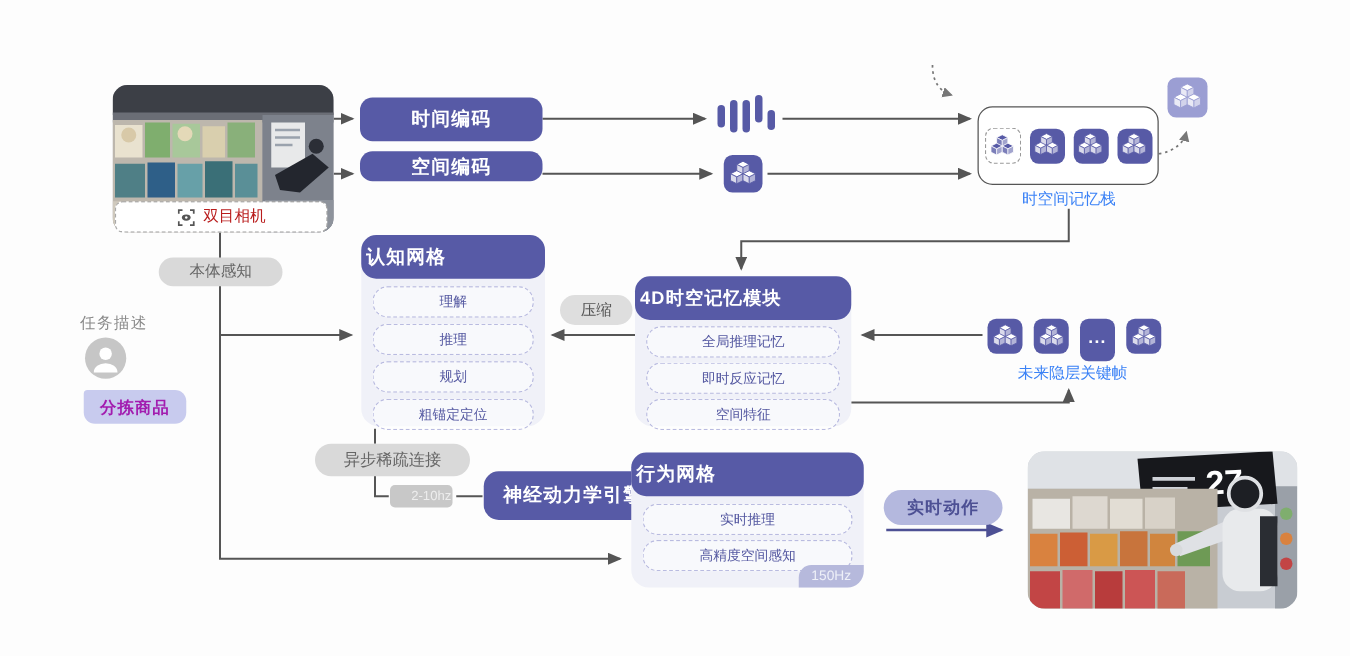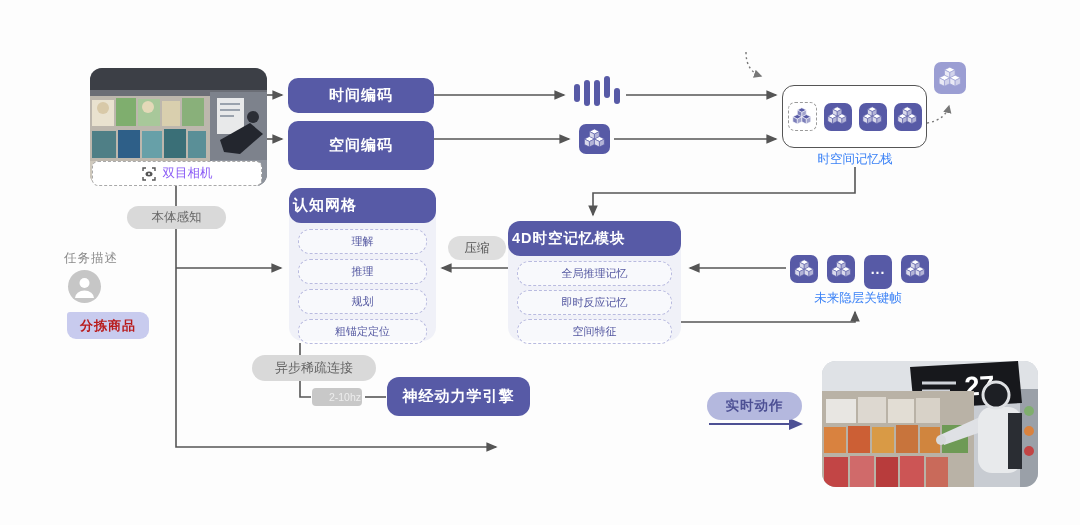--- a/index.html
+++ b/index.html
@@ -15,21 +15,21 @@
   .w{stroke:var(--line);stroke-width:1.6;fill:none;}
   .wd{stroke:#777;stroke-width:1.4;fill:none;stroke-dasharray:2 3;}
   .wp{stroke:var(--accent-dark);stroke-width:2;fill:none;}
 
   .abs{position:absolute;box-sizing:border-box;}
   .photo{border-radius:12px;overflow:hidden;}
   .photo svg{display:block;}
 
   .pbox{background:var(--accent);color:#fff;font-weight:bold;font-size:15px;
     display:flex;align-items:center;justify-content:center;border-radius:10px;letter-spacing:1px;}
-  .dashedbox{border:1.2px dashed #a9a9a9;border-radius:6px;background:#fff;color:#8b5cf6;
+  .dashedbox{border:1.2px dashed #a9a9a9;border-radius:6px;background:#fff;color:#b91c1c;
     font-size:12.5px;display:flex;align-items:center;justify-content:center;gap:7px;}
   .gpill{background:var(--gray-pill);color:var(--gray-text);font-size:12.5px;
     display:flex;align-items:center;justify-content:center;border-radius:13px;}
   .label{color:#3b82f6;font-size:12.5px;text-align:center;}
 
   .module{background:var(--panel-bg);border-radius:14px;}
   .mhead{background:var(--accent);color:#fff;font-weight:bold;font-size:15px;
     border-radius:12px;padding:8px 4px;letter-spacing:1px;}
   .mbody{padding:6px 9px 8px;display:flex;flex-direction:column;gap:5px;}
   .mitem{border:1.4px dashed var(--item-border);border-radius:12px;color:var(--item-text);
@@ -45,21 +45,21 @@
 
   .stackbox{background:#fff;border:1.6px solid #555;border-radius:12px;
     display:flex;align-items:center;justify-content:center;gap:7px;}
   .freq-badge{background:#c8c8c8;color:#ededed;font-size:10.5px;border-radius:4px;
     display:flex;align-items:center;justify-content:center;}
   .hz-badge{position:absolute;right:0;bottom:0;width:52px;height:18px;background:var(--badge-bg);
     color:#eef0f8;font-size:11px;display:flex;align-items:center;justify-content:center;
     border-radius:10px 0 13px 0;}
   .action-pill{background:var(--action-pill);color:var(--accent-dark);font-size:13.5px;font-weight:bold;
     display:flex;align-items:center;justify-content:center;border-radius:14px;letter-spacing:1px;}
-  .bubble{background:var(--bubble-bg);color:#b91c1c;font-size:13px;font-weight:bold;
+  .bubble{background:var(--bubble-bg);color:#a21caf;font-size:13px;font-weight:bold;
     display:flex;align-items:center;justify-content:center;border-radius:3px 9px 9px 9px;letter-spacing:1px;}
   .task-label{color:#8a8a8a;font-size:12.5px;letter-spacing:1px;}
   .avatar{background:#c6c6c6;border-radius:50%;overflow:hidden;}
 </style>
 </head>
 <body>
 
 <div class="canvas">
 
   <svg class="wires">
@@ -131,21 +131,21 @@
       <svg width="14" height="14" viewBox="0 0 14 14">
         <path d="M1,4 V1 H4 M10,1 H13 V4 M13,10 V13 H10 M4,13 H1 V10" stroke="#555" stroke-width="1.4" fill="none"></path>
         <ellipse cx="7" cy="7" rx="3.5" ry="2.5" fill="#555"></ellipse>
         <circle cx="7" cy="7" r="1" fill="#fff"></circle>
       </svg>
     </span>
     <span>双目相机</span>
   </div>
 
   <div class="abs pbox" style="left:288px;top:78px;width:146px;height:35px;">时间编码</div>
-  <div class="abs pbox" style="left:288px;top:121px;width:146px;height:49px;">空间编码</div>
+  <div class="abs pbox" style="left:288px;top:121px;width:146px;height:24px;">空间编码</div>
 
   <div class="abs" style="left:572px;top:74px;width:52px;height:34px;">
     <svg width="52" height="34" viewBox="0 0 52 34">
       <rect x="2" y="10" width="6" height="18" rx="3" fill="#575aa6"></rect>
       <rect x="12" y="6" width="6" height="26" rx="3" fill="#575aa6"></rect>
       <rect x="22" y="6" width="6" height="26" rx="3" fill="#575aa6"></rect>
       <rect x="32" y="2" width="6" height="22" rx="3" fill="#575aa6"></rect>
       <rect x="42" y="14" width="6" height="16" rx="3" fill="#575aa6"></rect>
     </svg>
   </div>
@@ -308,20 +308,28 @@
       <path d="M7,28 a9.5,7.5 0 0 1 19,0 Z" fill="#fff"></path>
     </svg>
   </div>
   <div class="abs bubble" style="left:67px;top:312px;width:82px;height:27px;">分拣商品</div>
 
   <div class="abs gpill" style="left:252px;top:355px;width:124px;height:26px;font-size:13px;">异步稀疏连接</div>
   <div class="abs freq-badge" style="left:312px;top:388px;width:50px;height:18px;padding-left:16px;">2-10hz</div>
 
   <div class="abs pbox" style="left:387px;top:377px;width:143px;height:39px;border-radius:12px;">神经动力学引擎</div>
 
+  <div class="abs module" style="left:505px;top:362px;width:186px;height:108px;">
+    <div class="mhead">行为网格</div>
+    <div class="mbody" style="gap:4px;">
+      <div class="mitem">实时推理</div>
+      <div class="mitem">高精度空间感知</div>
+    </div>
+    <div class="hz-badge">150Hz</div>
+  </div>
 
   <div class="abs action-pill" style="left:707px;top:392px;width:95px;height:28px;">实时动作</div>
 
   <div class="abs photo" style="left:822px;top:361px;width:216px;height:126px;border-radius:14px;">
     <svg viewBox="0 0 216 126" width="216" height="126">
       <rect width="216" height="126" fill="#c8ccd2"></rect>
       <rect width="216" height="30" fill="#dfe2e6"></rect>
       <rect x="198" y="28" width="18" height="98" fill="#9aa0a8"></rect>
       <circle cx="207" cy="50" r="5" fill="#7fae6e"></circle>
       <circle cx="207" cy="70" r="5" fill="#d9823f"></circle>

